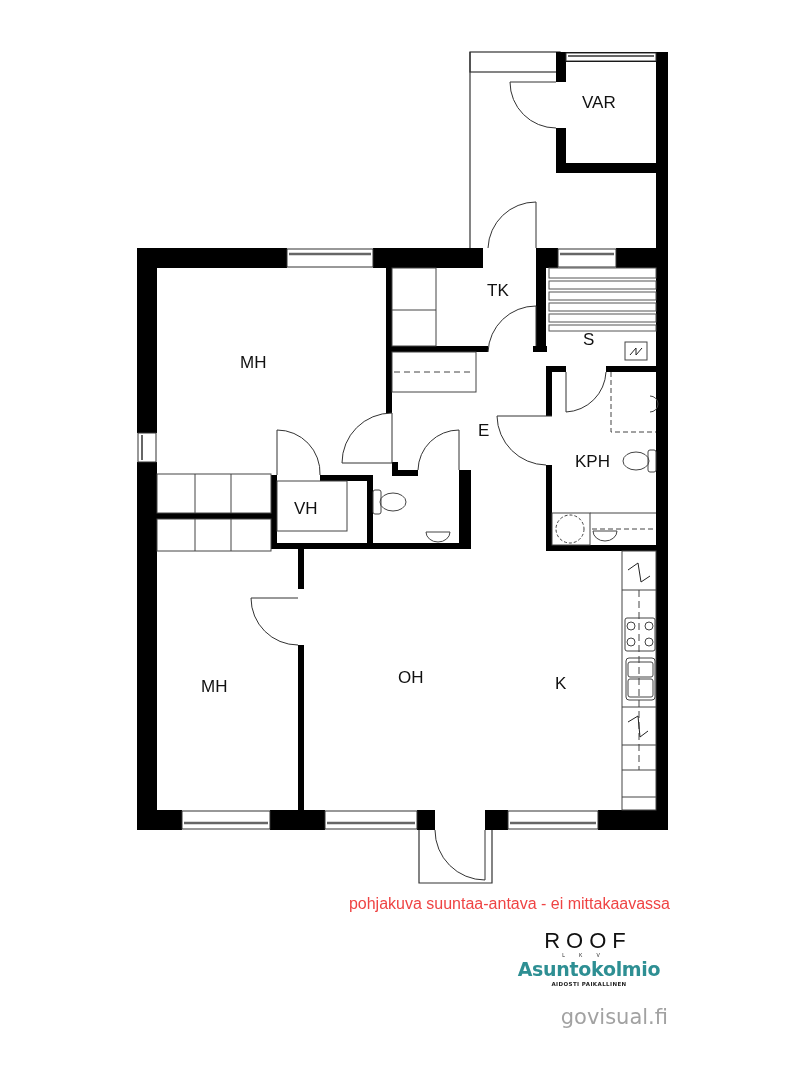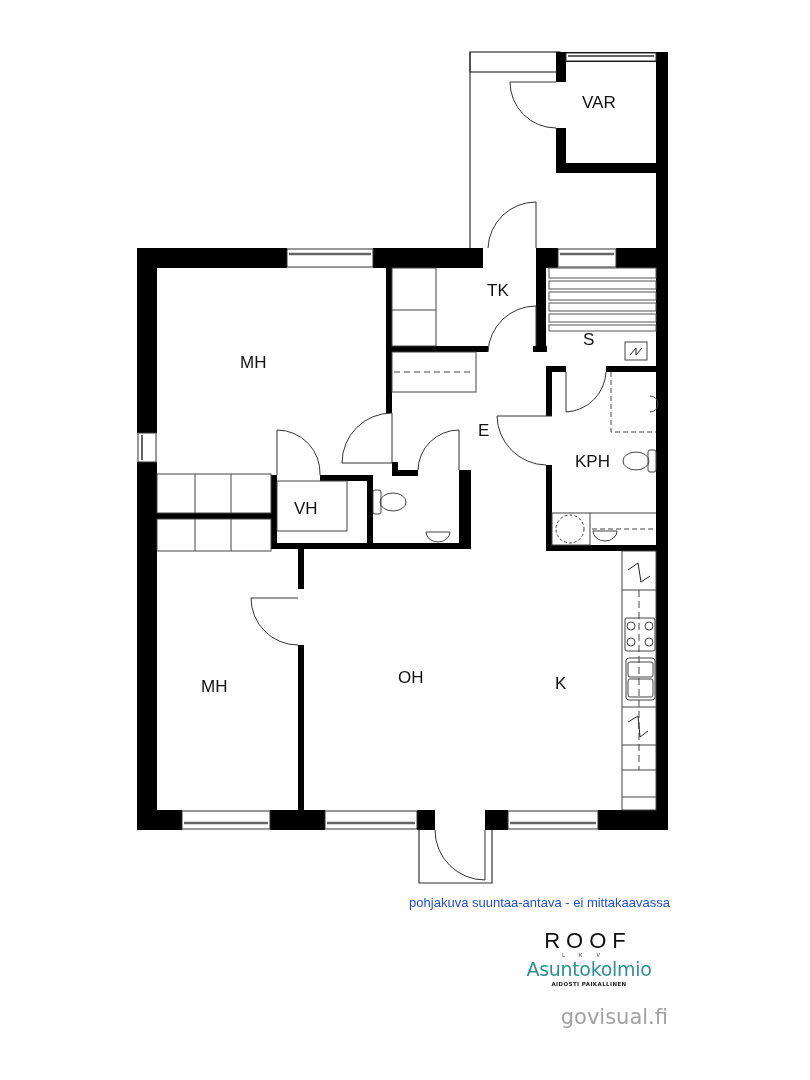--- a/index.html
+++ b/index.html
@@ -1,22 +1,22 @@
 <!DOCTYPE html>
 <html><head>
 <meta charset="utf-8">
 <style>
   html, body { margin: 0; padding: 0; background: #ffffff; }
   body { width: 810px; height: 1080px; position: relative; overflow: hidden; font-family: "Liberation Sans", sans-serif; }
   #plan { position: absolute; left: 0; top: 0; }
   .room-label { font-family: "Liberation Sans", sans-serif; font-size: 17px; fill: #111; }
-  .caption { position: absolute; left: 0; width: 670px; text-align: right; top: 895px; font-size: 13px; color: #1d4ed8; font-family: "Liberation Sans", sans-serif; }
+  .caption { position: absolute; left: 0; width: 670px; text-align: right; top: 895px; font-size: 16px; color: #ef4444; font-family: "Liberation Sans", sans-serif; }
   .roof { position: absolute; left: 538px; top: 928px; width: 100px; text-align: center; font-family: "Liberation Sans", sans-serif; font-size: 22px; letter-spacing: 6px; color: #111; font-weight: 400; }
   .roof-sub { position: absolute; left: 548px; top: 952px; width: 80px; text-align: center; font-size: 5px; letter-spacing: 14px; color: #222; }
-  .brand { position: absolute; left: 514px; top: 958px; width: 150px; text-align: center; font-family: "DejaVu Sans", sans-serif; font-weight: normal; font-size: 19px; color: #2e8f93; letter-spacing: -0.3px; }
+  .brand { position: absolute; left: 514px; top: 958px; width: 150px; text-align: center; font-family: "DejaVu Sans", sans-serif; font-weight: bold; font-size: 19px; color: #2e8f93; letter-spacing: -0.3px; }
   .brand-sub { position: absolute; left: 514px; top: 981px; width: 150px; text-align: center; font-family: "DejaVu Sans", sans-serif; font-weight: bold; font-size: 5.5px; color: #222; letter-spacing: 0.4px; }
   .govisual { position: absolute; left: 0; width: 668px; text-align: right; top: 1005px; font-size: 21px; color: #a2a2a2; font-family: "DejaVu Sans", sans-serif; }
 </style>
 </head>
 <body>
 
 <svg id="plan" width="810" height="890" viewBox="0 0 810 890" xmlns="http://www.w3.org/2000/svg">
   <g fill="none" stroke="#333" stroke-width="1.2">
 
     <rect x="470" y="52" width="90" height="20"></rect>

